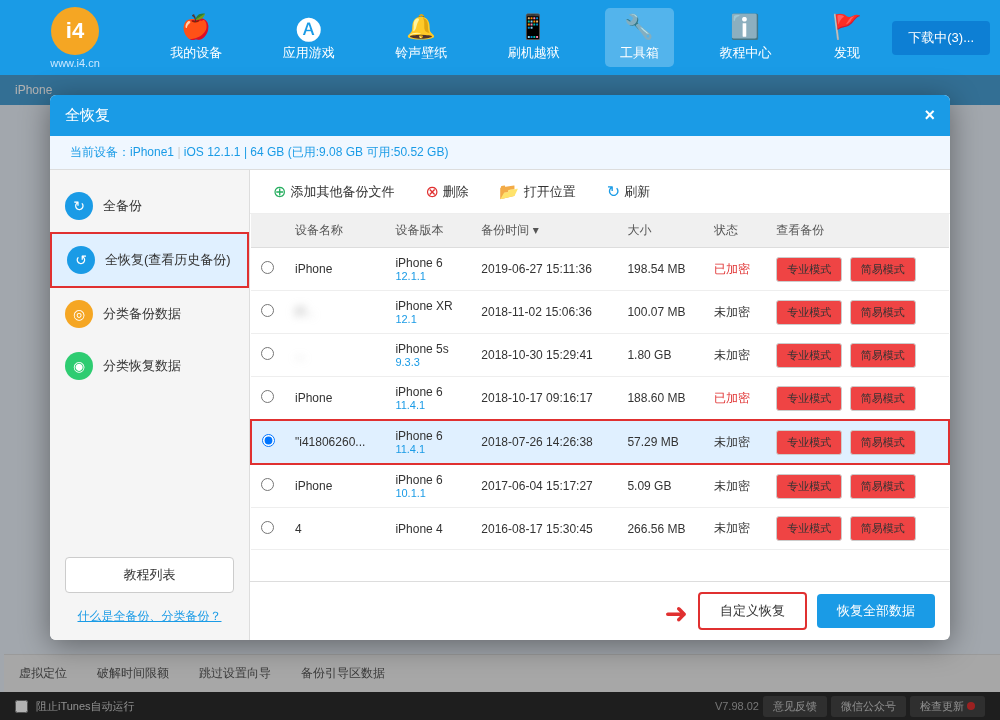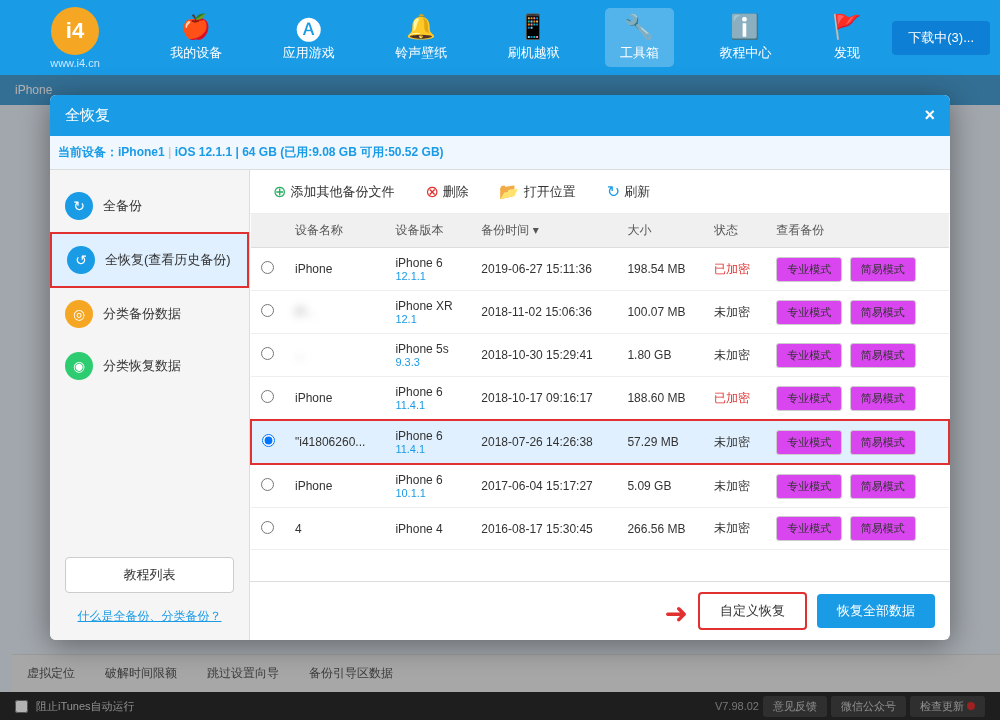--- a/index.html
+++ b/index.html
@@ -110,25 +110,24 @@
     }
     .dialog-close {
       color: white;
       cursor: pointer;
       font-size: 18px;
       font-weight: bold;
     }
 
     .dialog-info {
       background: #f0f7ff;
-      padding: 8px 8px;
+      padding: 8px 20px;
       font-size: 12px;
       color: #555;
       border-bottom: 1px solid #ddd;
-      font-weight: bold;
     }
     .dialog-info span { color: #1a9be6; }
 
     .dialog-body {
       display: flex;
       height: 470px;
     }
 
     
     .left-panel {
@@ -242,21 +241,21 @@
     td {
       padding: 8px 10px;
       color: #333;
     }
     .device-version-sub { color: #1a9be6; font-size: 11px; }
     .status-encrypted { color: #e03030; font-size: 12px; }
     .status-plain { color: #333; font-size: 12px; }
     .action-btn {
       padding: 4px 10px;
       border: 1px solid #ccc;
-      background: #d946ef;
+      background: #ef4444;
       border-radius: 3px;
       cursor: pointer;
       font-size: 11px;
       margin-right: 4px;
       color: #333;
     }
 
     .radio-col { width: 30px; }
     .radio-input { cursor: pointer; }
 
@@ -603,21 +602,21 @@
           <div class="dialog-footer">
             <span class="arrow-indicator">➜</span>
             <button class="btn-custom">自定义恢复</button>
             <button class="btn-primary">恢复全部数据</button>
           </div>
         </div>
       </div>
     </div>
   </div>
 
-  <div class="bottom-bar" style="position:absolute;bottom:28px;left:12px;right:0;">
+  <div class="bottom-bar" style="position:absolute;bottom:28px;left:4px;right:0;">
     <span>虚拟定位</span>
     <span>破解时间限额</span>
     <span>跳过设置向导</span>
     <span>备份引导区数据</span>
   </div>
 
   <div class="status-bar" style="position:absolute;bottom:0;left:0;right:0;">
     <div class="status-left">
       <input type="checkbox" style="">
       <span>阻止iTunes自动运行</span>

